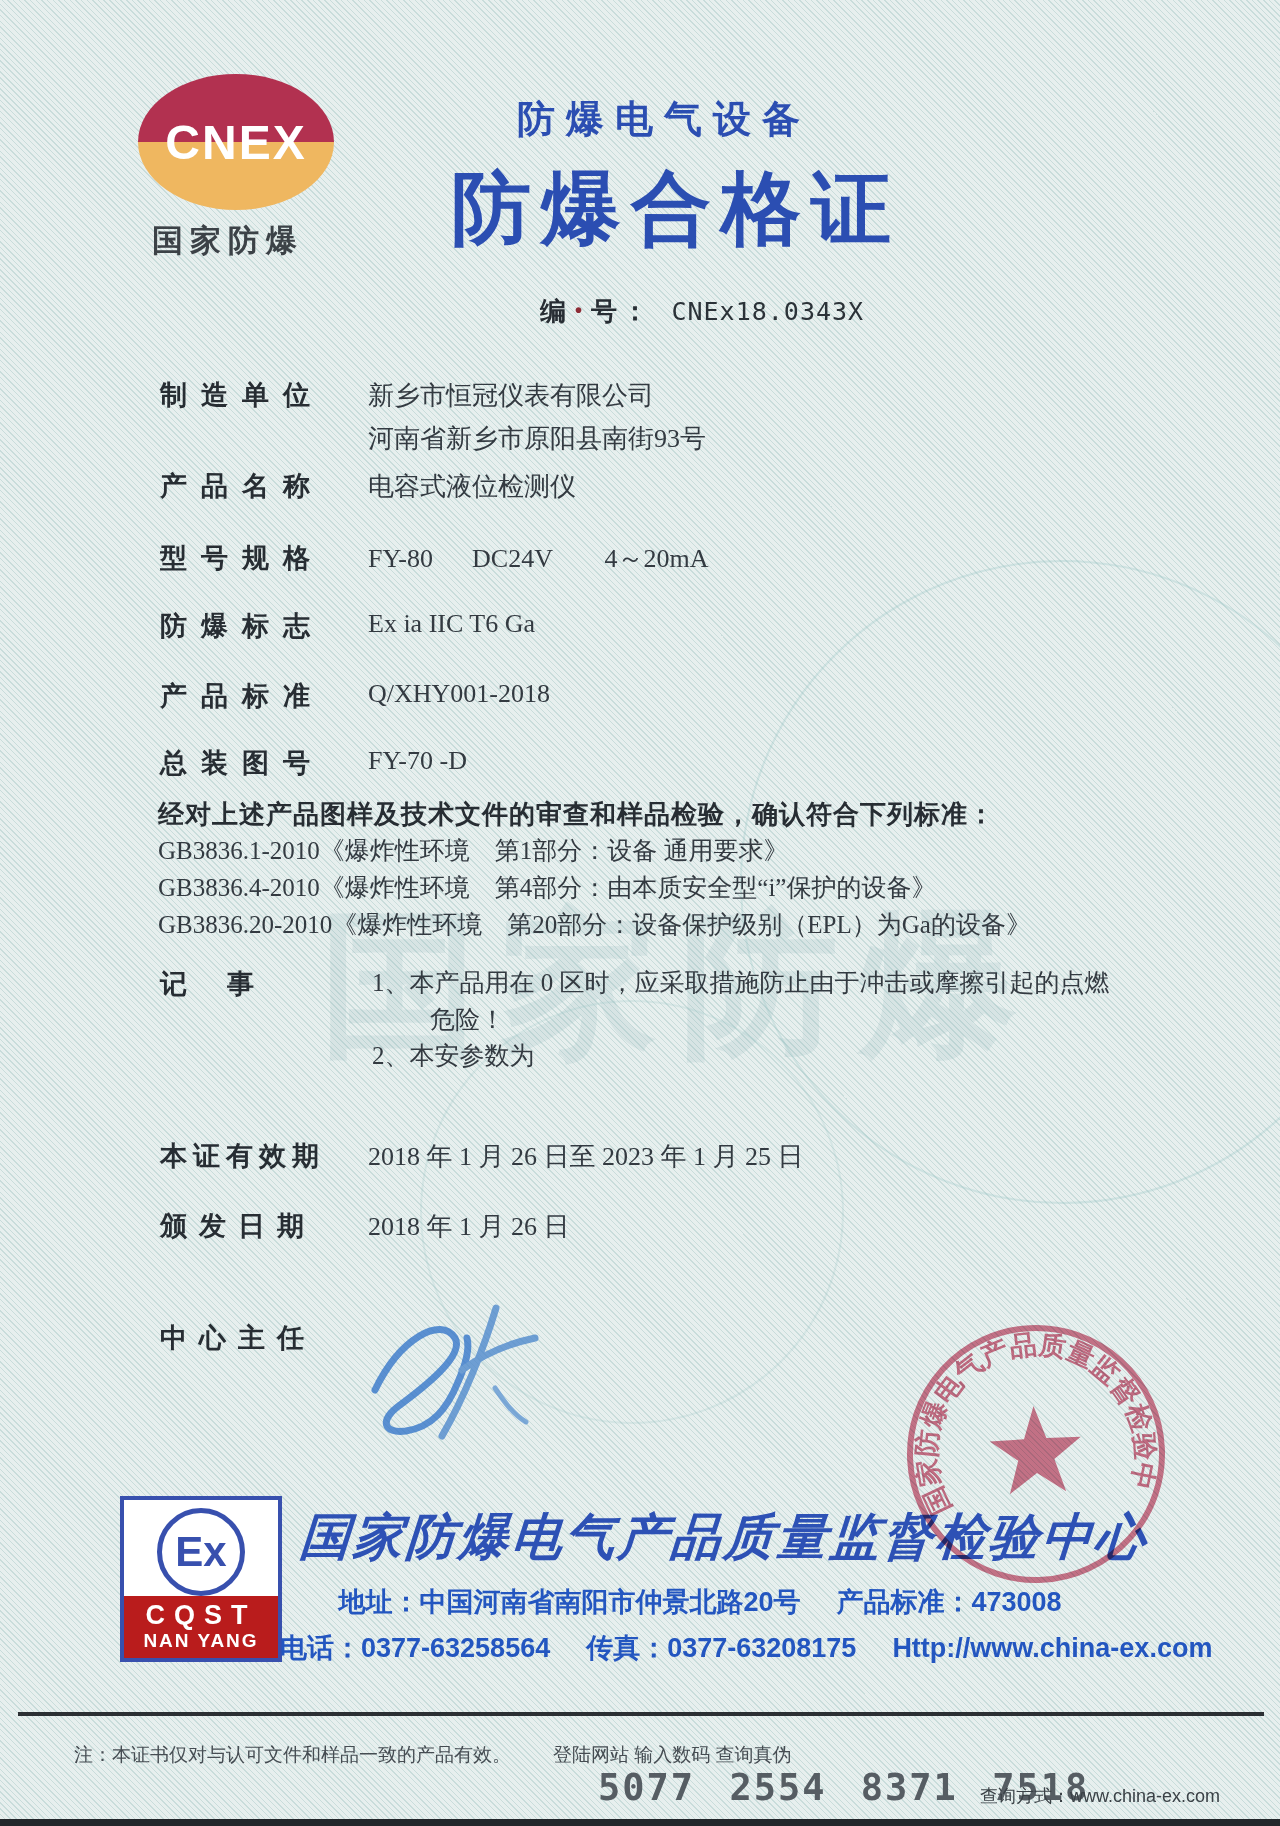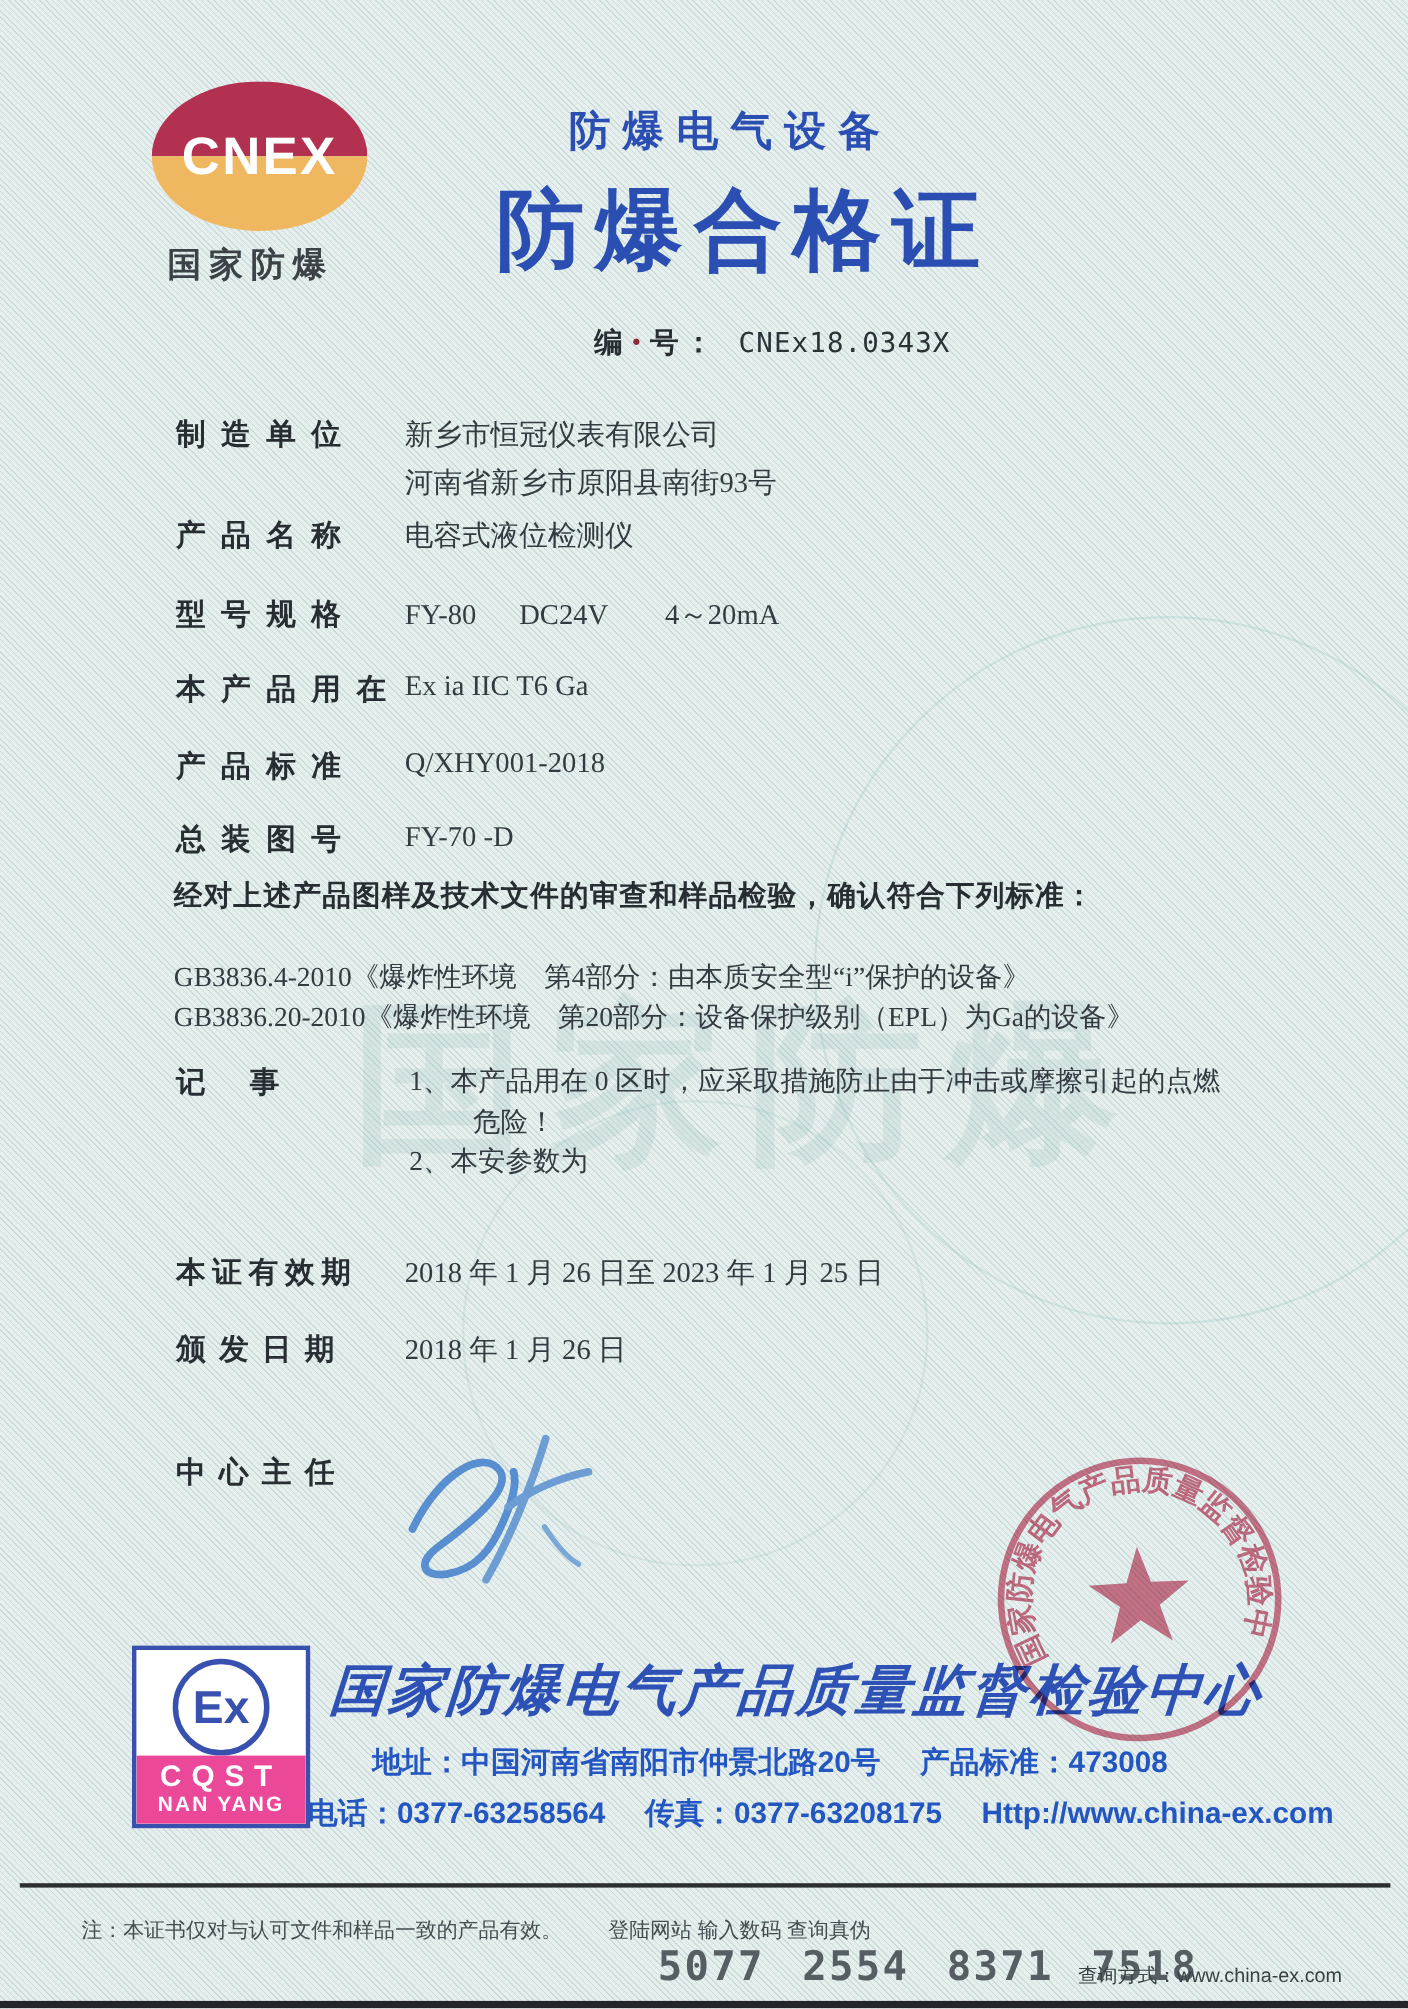--- a/index.html
+++ b/index.html
@@ -88,21 +88,21 @@
     width:154px;height:158px;border:4px solid #3850ae;background:#ffffff;
     z-index:1;overflow:hidden;
   }
   .ex-circle{
     position:absolute;left:50%;top:8px;transform:translateX(-50%);
     width:78px;height:78px;border:5px solid #3850ae;border-radius:50%;
     display:flex;align-items:center;justify-content:center;
     color:#3850ae;font-weight:bold;font-size:42px;background:transparent;
   }
   .ex-bottom{
-    position:absolute;left:0;bottom:0;width:100%;height:62px;background:#ec4899;
+    position:absolute;left:0;bottom:0;width:100%;height:62px;background:#b91c1c;
     display:flex;flex-direction:column;align-items:center;justify-content:center;
     color:#ffffff;
   }
   .ex-cqst{font-size:27px;font-weight:bold;letter-spacing:9px;line-height:1.05;}
   .ex-ny{font-size:19px;font-weight:bold;letter-spacing:2px;line-height:1.2;}
   .org-name{
     font-family:"Liberation Serif", serif;font-style:italic;font-weight:bold;
     font-size:50px;letter-spacing:3px;color:#2d51b5;white-space:nowrap;
     transform:skewX(-4deg);z-index:1;
   }
@@ -149,30 +149,31 @@
   <div class="abs lbl ls4" style="left:160px;top:377px;">制造单位</div>
   <div class="abs val" style="left:368px;top:378px;">新乡市恒冠仪表有限公司</div>
   <div class="abs val" style="left:368px;top:421px;">河南省新乡市原阳县南街93号</div>
 
   <div class="abs lbl ls4" style="left:160px;top:468px;">产品名称</div>
   <div class="abs val" style="left:368px;top:469px;">电容式液位检测仪</div>
 
   <div class="abs lbl ls4" style="left:160px;top:540px;">型号规格</div>
   <div class="abs val" style="left:368px;top:541px;">FY-80      DC24V        4～20mA</div>
 
-  <div class="abs lbl ls4" style="left:160px;top:608px;">本产品用在</div>
+  <div class="abs lbl ls4" style="left:160px;top:608px;">防爆标志</div>
   <div class="abs val" style="left:368px;top:609px;">Ex ia IIC T6 Ga</div>
 
   <div class="abs lbl ls4" style="left:160px;top:678px;">产品标准</div>
   <div class="abs val" style="left:368px;top:679px;">Q/XHY001-2018</div>
 
   <div class="abs lbl ls4" style="left:160px;top:745px;">总装图号</div>
   <div class="abs val" style="left:368px;top:746px;">FY-70 -D</div>
 
   <div class="abs std-intro" style="left:158px;top:797px;">经对上述产品图样及技术文件的审查和样品检验，确认符合下列标准：</div>
+  <div class="abs std" style="left:158px;top:834px;">GB3836.1-2010《爆炸性环境　第1部分：设备 通用要求》</div>
   <div class="abs std" style="left:158px;top:871px;">GB3836.4-2010《爆炸性环境　第4部分：由本质安全型“i”保护的设备》</div>
   <div class="abs std" style="left:158px;top:908px;">GB3836.20-2010《爆炸性环境　第20部分：设备保护级别（EPL）为Ga的设备》</div>
 
   <div class="abs lbl lsNote" style="left:160px;top:966px;">记事</div>
   <div class="abs std" style="left:372px;top:966px;">1、本产品用在 0 区时，应采取措施防止由于冲击或摩擦引起的点燃</div>
   <div class="abs std" style="left:430px;top:1003px;">危险！</div>
   <div class="abs std" style="left:372px;top:1039px;">2、本安参数为</div>
 
   <div class="abs lbl ls5" style="left:160px;top:1138px;">本证有效期</div>
   <div class="abs val" style="left:368px;top:1139px;">2018 年 1 月 26 日至 2023 年 1 月 25 日</div>

